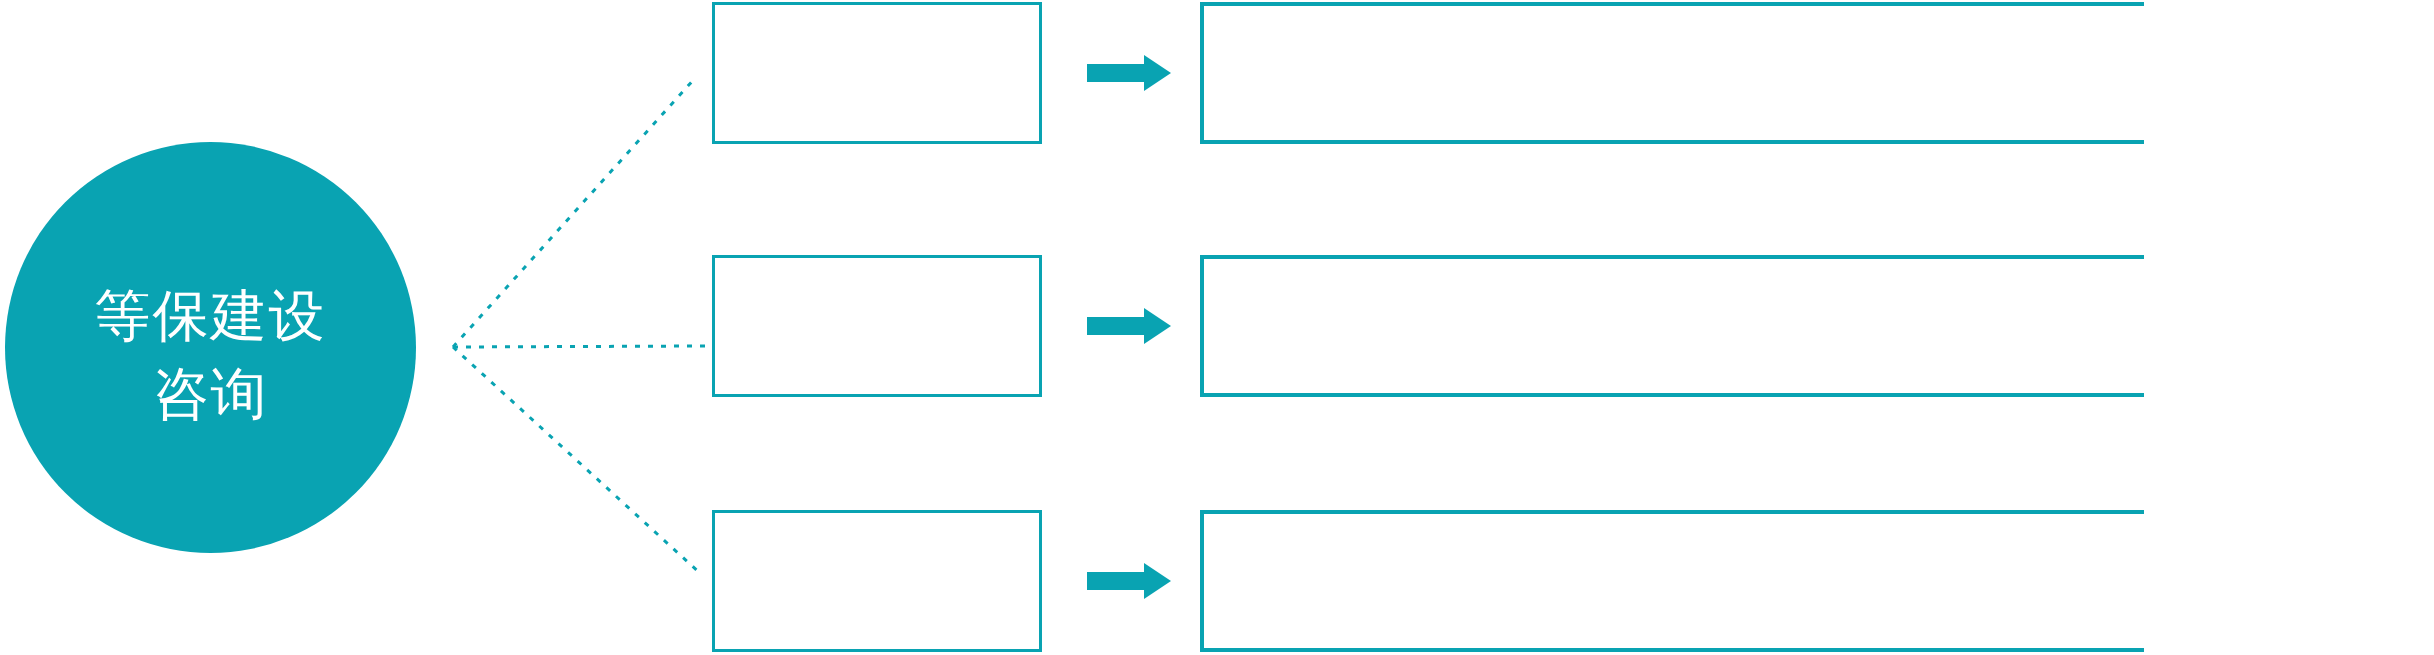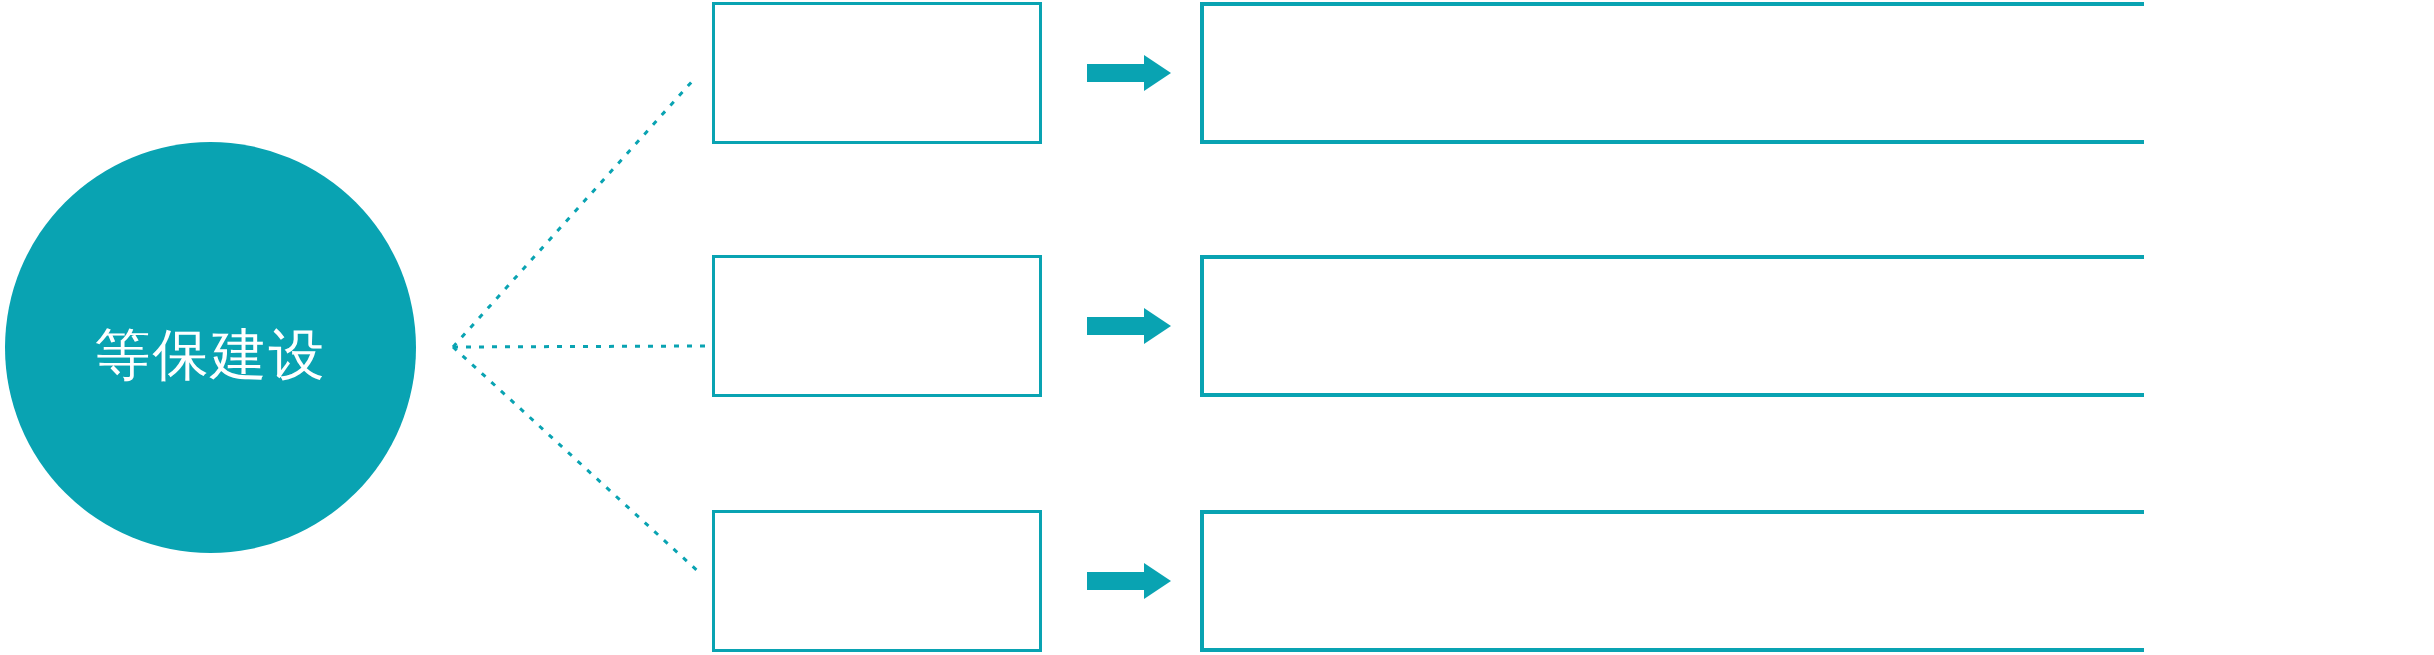--- a/index.html
+++ b/index.html
@@ -107,20 +107,21 @@
 
   <svg class="connectors" viewBox="0 0 2434 655" xmlns="http://www.w3.org/2000/svg">
     <line x1="453" y1="347" x2="696" y2="77"></line>
     <line x1="453" y1="347" x2="705" y2="346"></line>
     <line x1="453" y1="347" x2="702" y2="575"></line>
   </svg>
 
   <div class="root-circle">
     <div class="root-label">
       <span>等保建设</span>
+      <span>咨询</span>
     </div>
   </div>
 
   <div class="row" style="top:2px">
     <div class="small-box">
       <span class="box-text"></span>
     </div>
     <svg class="arrow" viewBox="0 0 84 36" xmlns="http://www.w3.org/2000/svg">
       <polygon points="0,9 57,9 57,0 84,18 57,36 57,27 0,27"></polygon>
     </svg>

